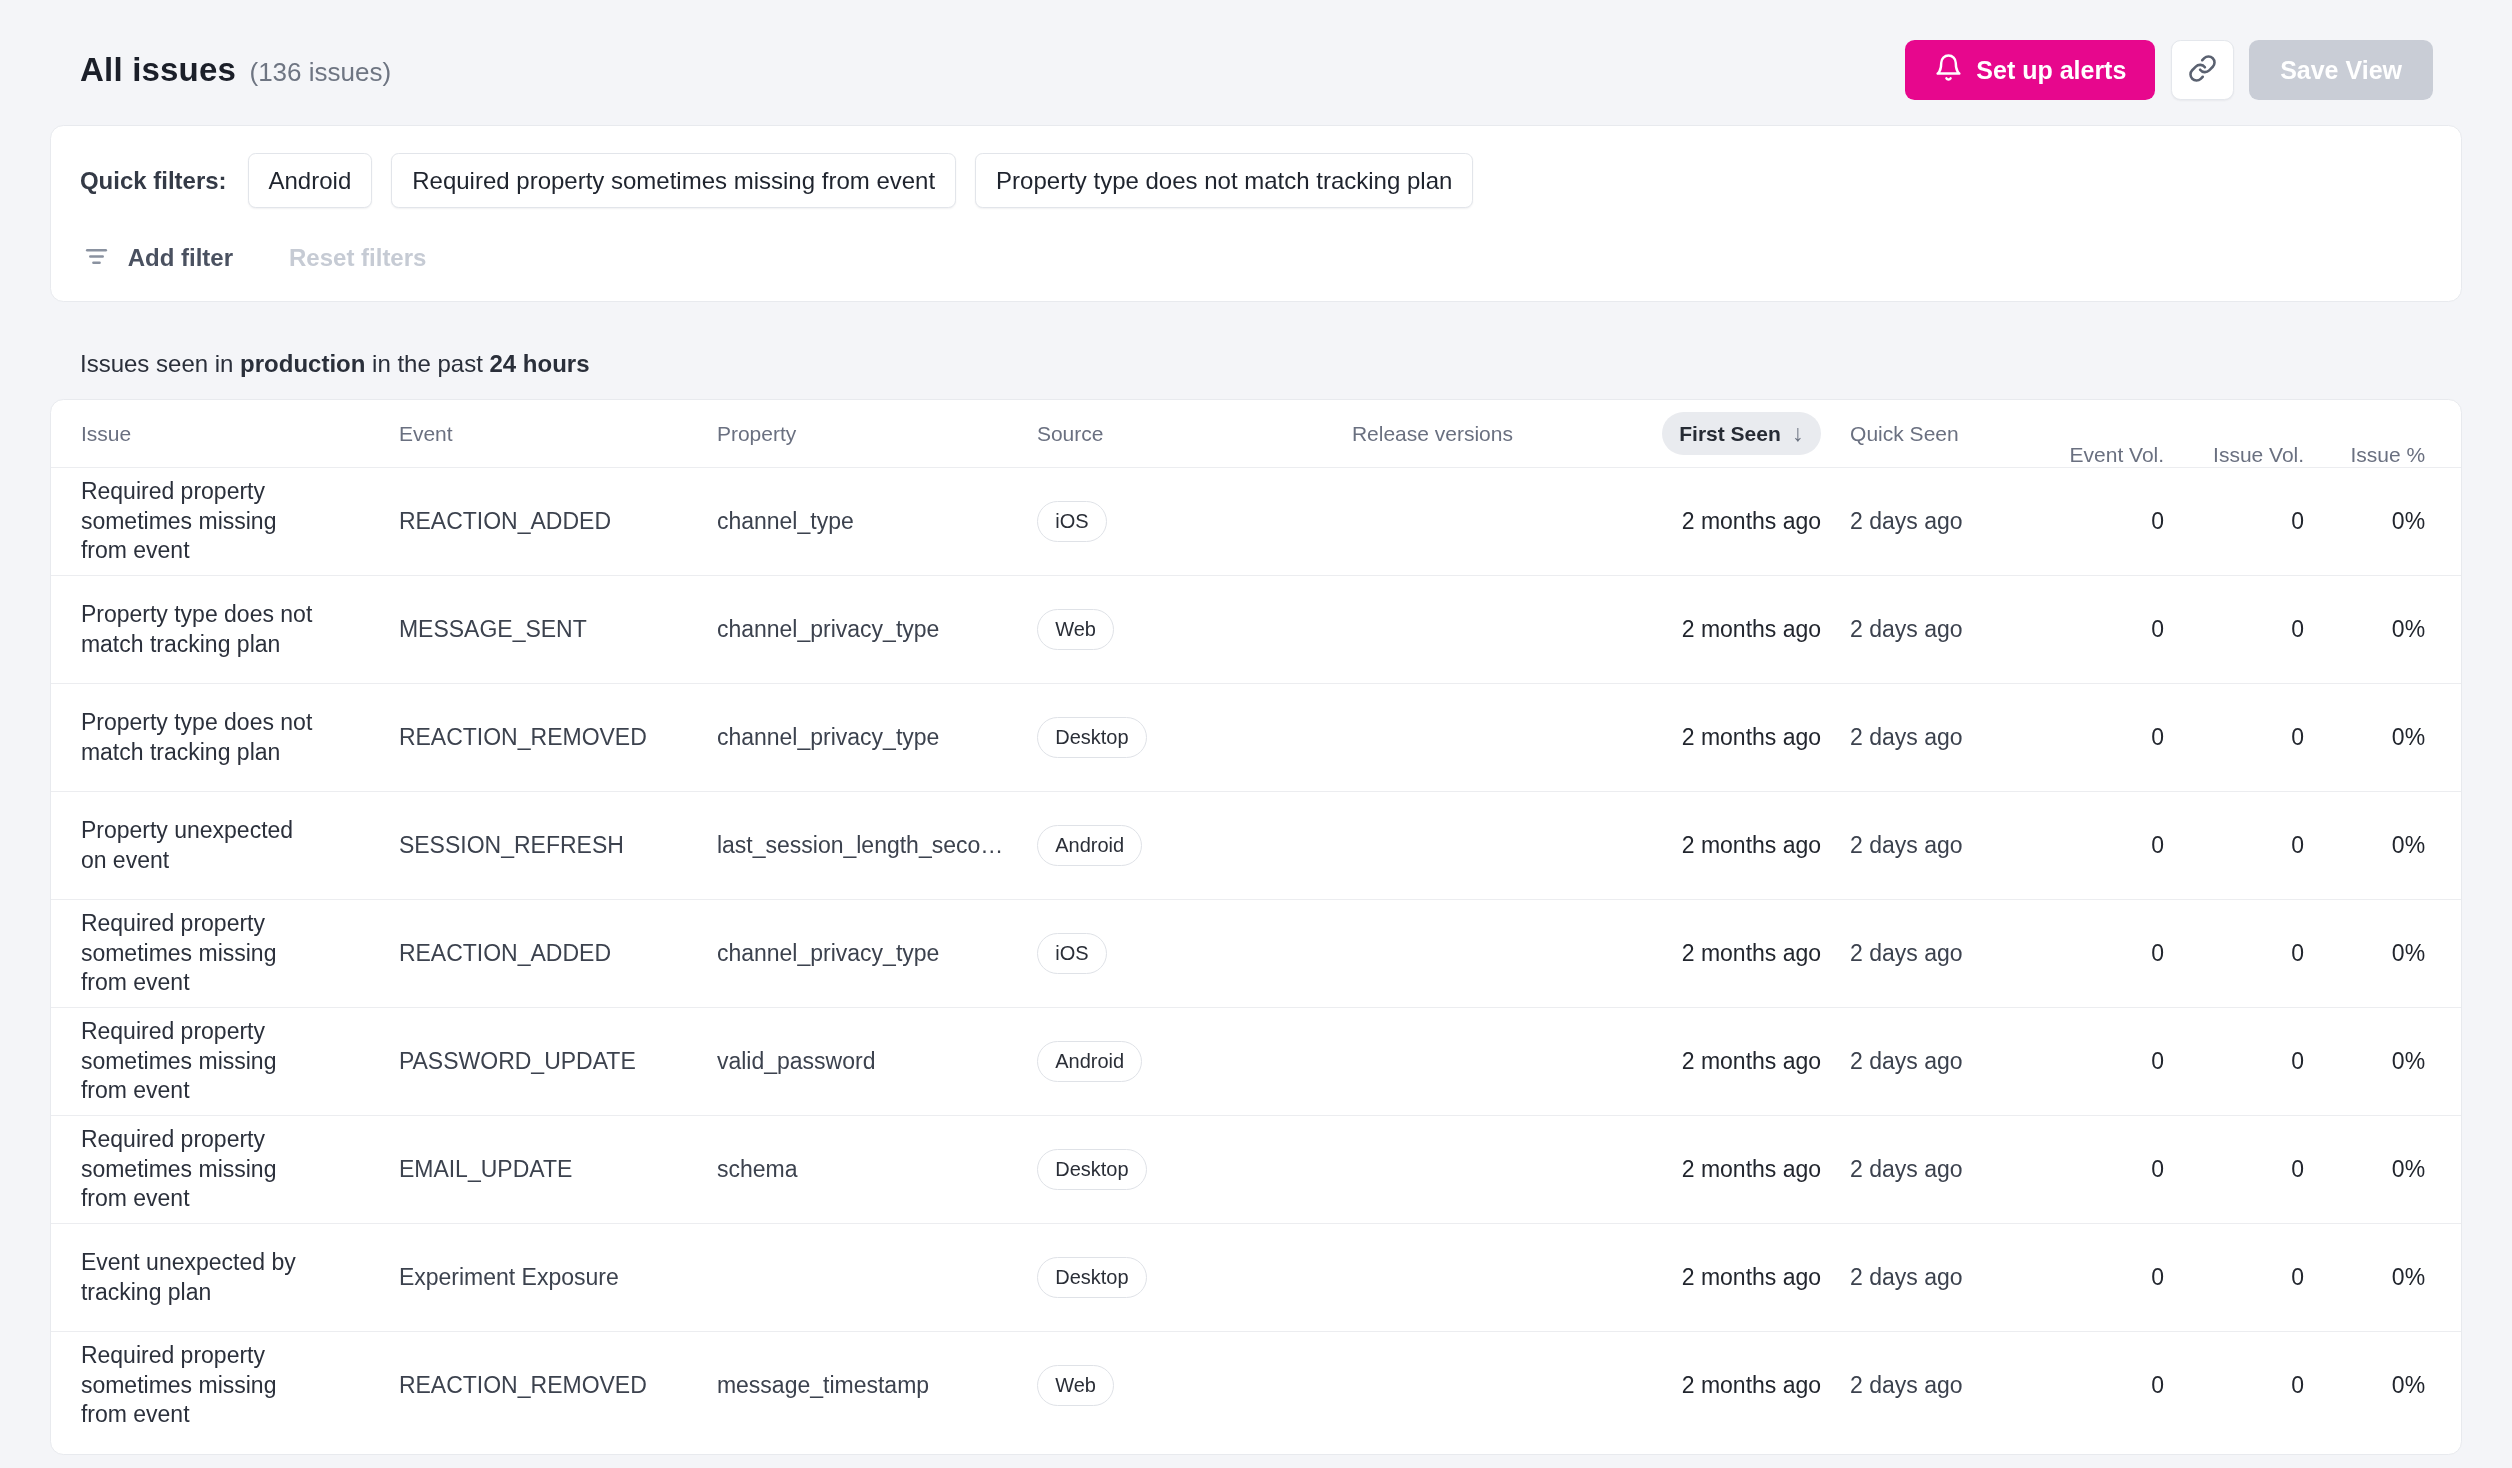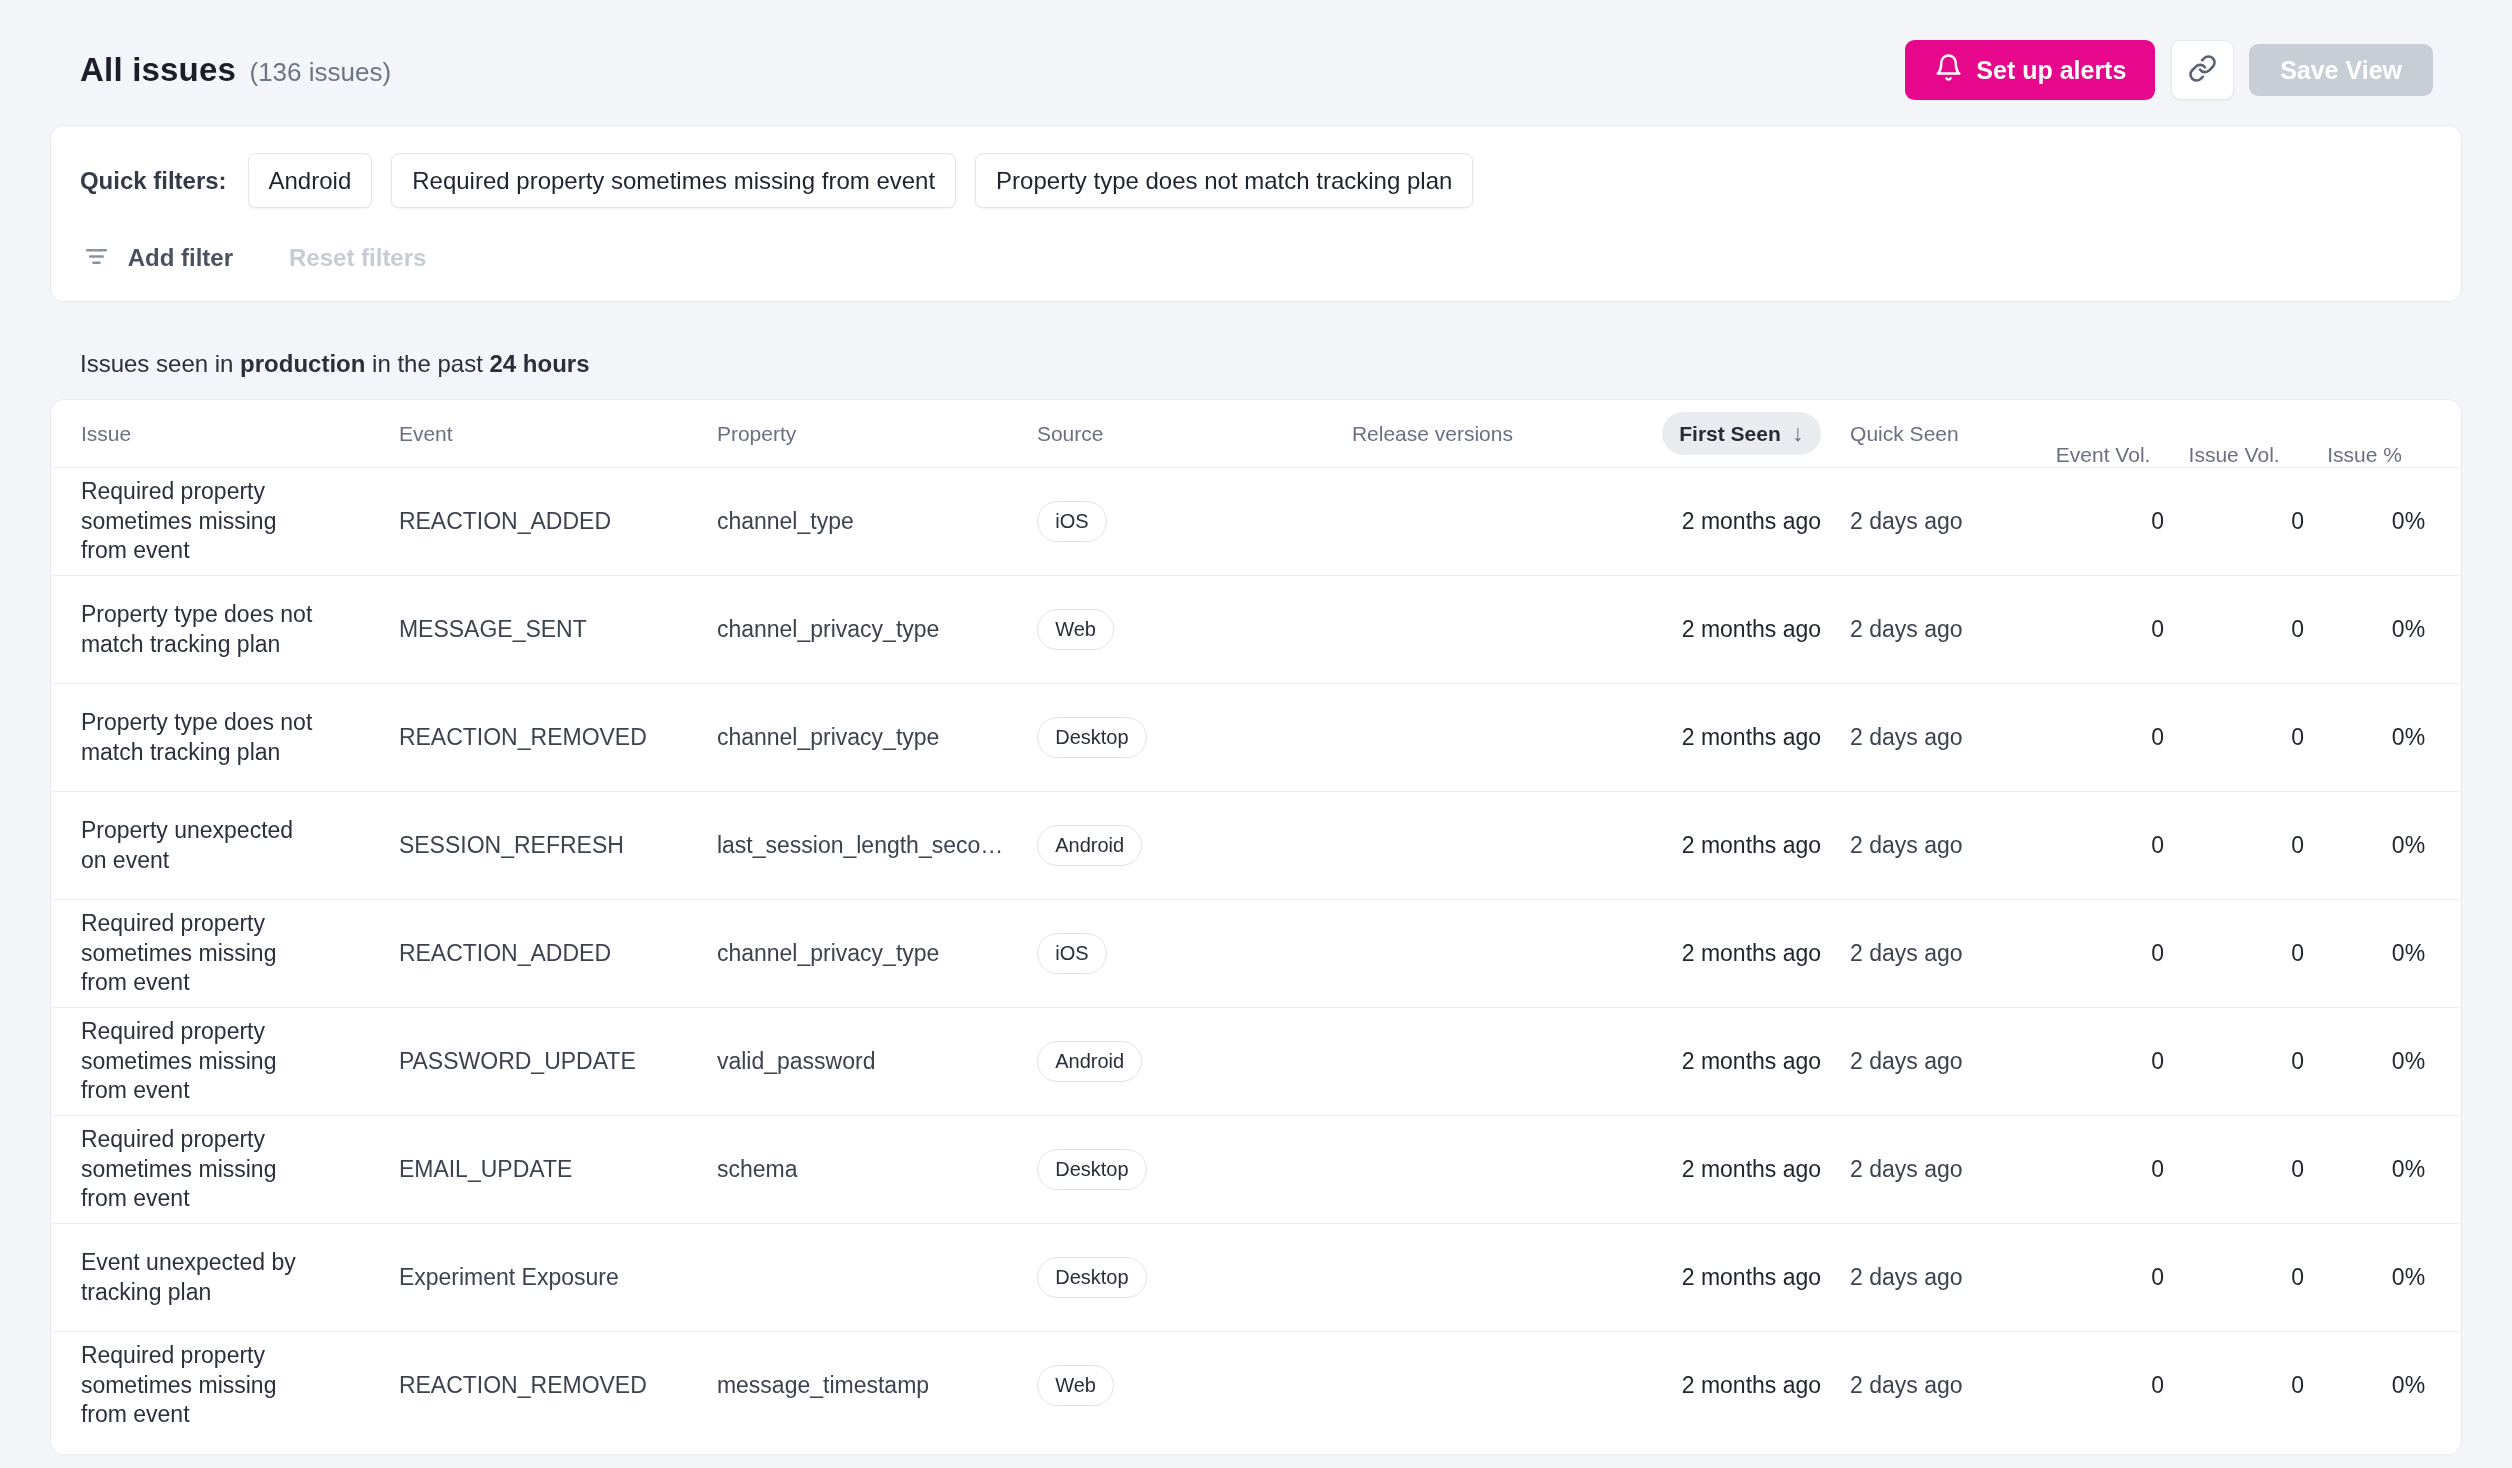--- a/index.html
+++ b/index.html
@@ -23,21 +23,21 @@
   .btn { border:none; cursor:pointer; font-family:inherit; display:inline-flex; align-items:center; justify-content:center; }
   .btn-alerts {
     gap:13.4px; height:60px; padding:0 29px; border-radius:9.6px;
     background:#E7078D; color:#FFFFFF; font-size:25px; font-weight:700;
   }
   .btn-link {
     width:63px; height:60px; border-radius:9.6px; background:#FFFFFF;
     border:1.4px solid #E4E7EC; box-shadow:0 1px 1.9px rgba(16,24,40,.05);
   }
   .btn-save {
-    height:52px; padding:0 31px; border-radius:9.6px;
+    height:60px; padding:0 31px; border-radius:9.6px;
     background:#C9CDD6; color:#FFFFFF; font-size:25px; font-weight:700;
   }
 
   
   .card {
     background:#FFFFFF; border:1.4px solid #E8EAEE; border-radius:13.4px;
     margin:0 1.9px 0 1.9px;
   }
   .filters-card { margin-top:25px; padding:27px 29px 29px 29px; }
   .filters-row { display:flex; align-items:center; gap:19px; flex-wrap:wrap; }
@@ -59,21 +59,21 @@
   
   .table-card { margin-top:21px; overflow:hidden; height:1056px; }
   .grid-row {
     display:grid;
     grid-template-columns:318px 318px 320px 315px 1fr 173px 221px 122px 140px 121px;
     align-items:center;
     padding:0 36px 0 30px;
   }
   .thead { height:67px; }
   .th { font-size:21px; color:#6A7080; cursor:pointer; }
-  .th-right { text-align:center;margin-top:43px; }
+  .th-right { text-align:right;margin-top:43px; }
   .th-pad { padding-left:29px; }
   .sort-pill {
     display:inline-flex; align-items:center; gap:11.5px;
     background:#E9EBEF; border-radius:959px; padding:9.6px 17.3px;
     font-size:21px; font-weight:700; color:#262B34; cursor:pointer;
   }
   .sort-arrow { color:#6B7280; font-weight:400; font-size:23px; line-height:1; }
   .th-first-seen { text-align:right; }
   .tr { height:108px; border-top:1.4px solid #ECEDF0; cursor:pointer; }
   .cell { font-size:23px; color:#3C424E; }

